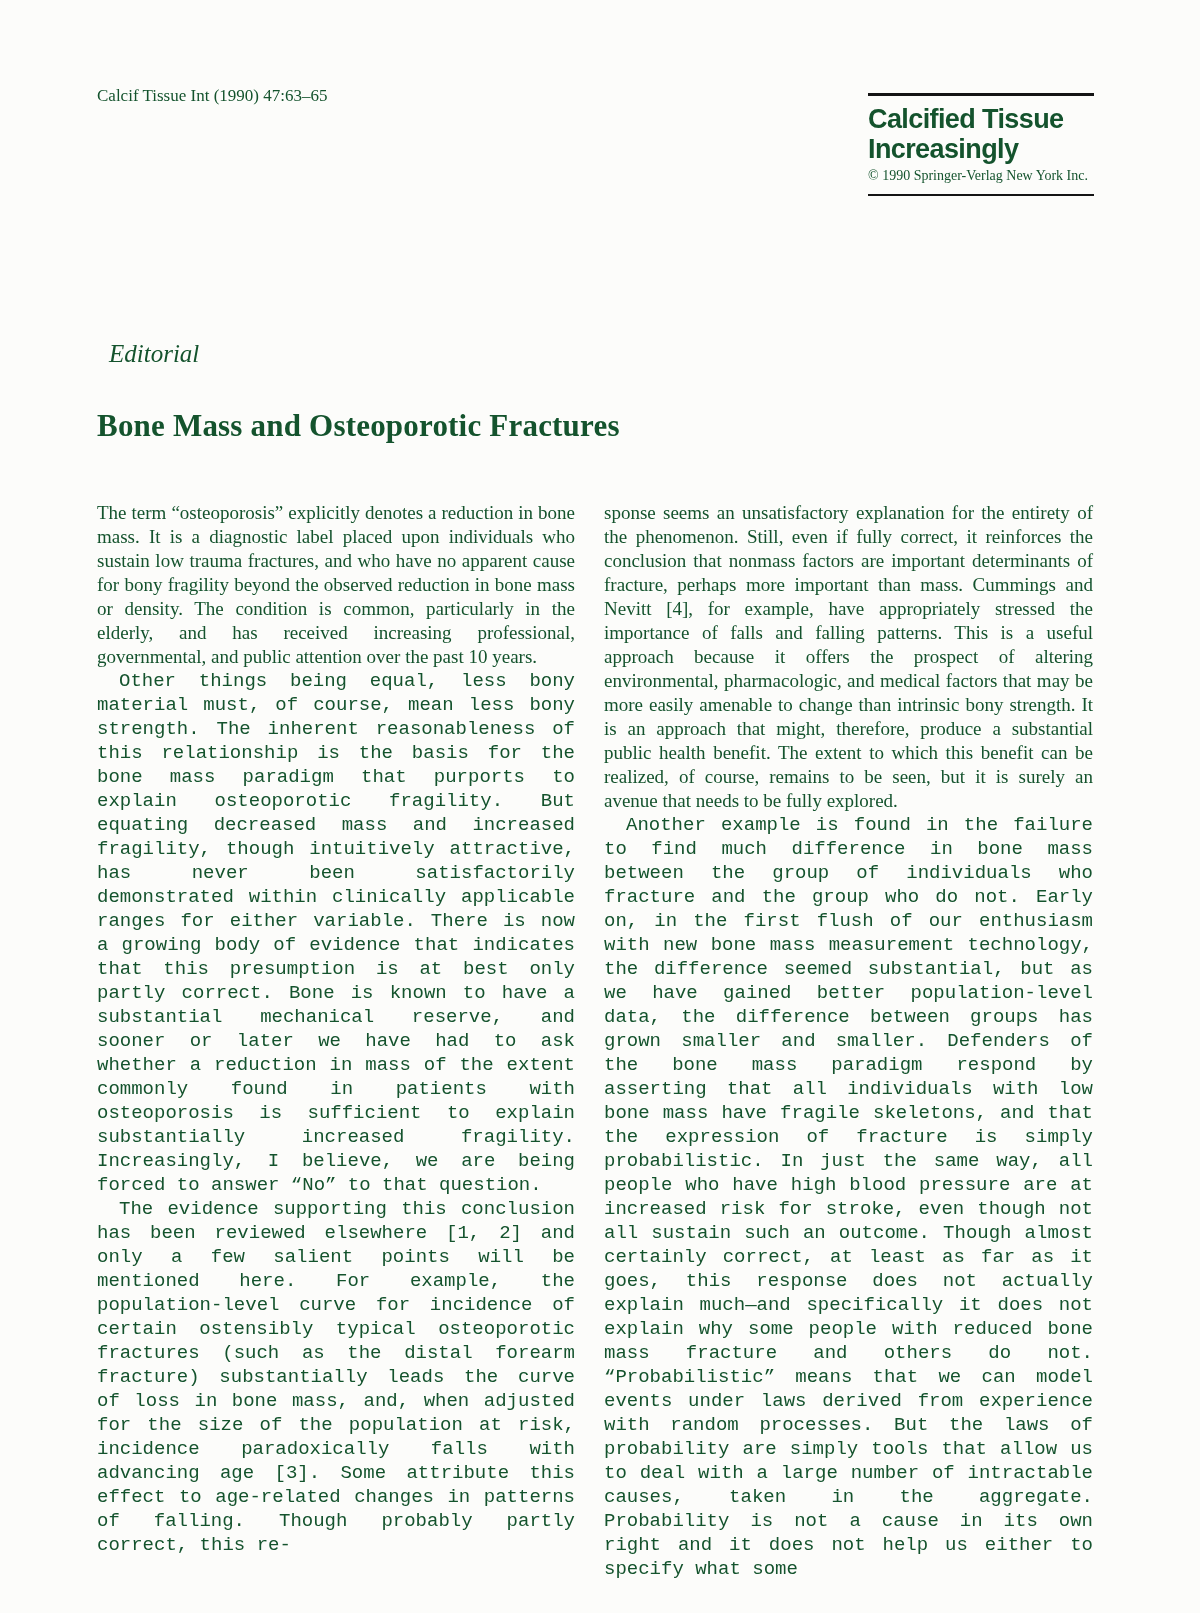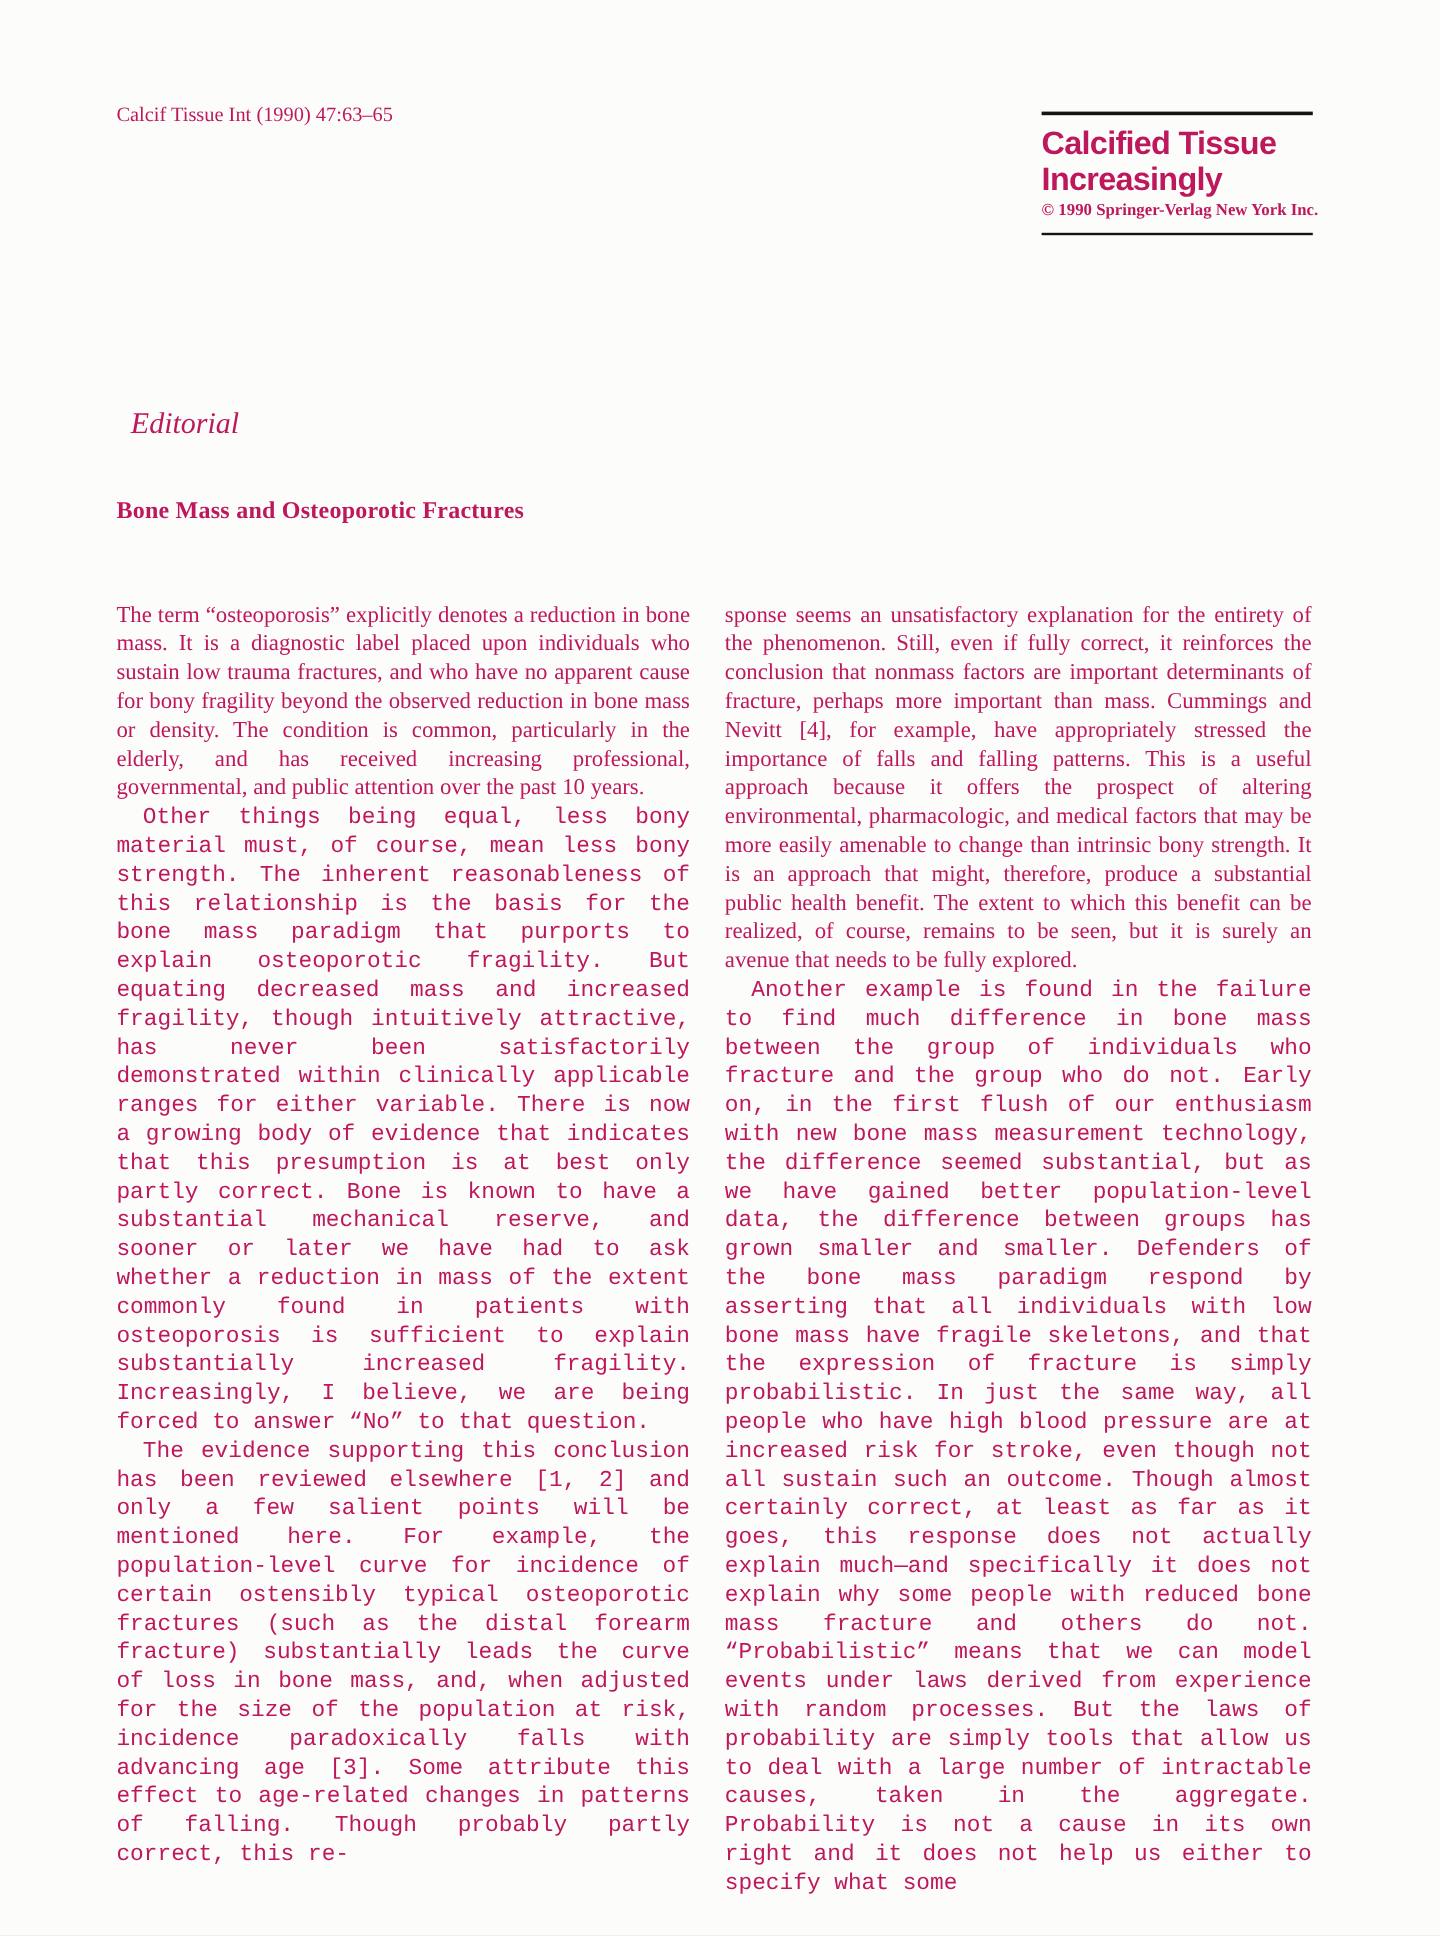--- a/index.html
+++ b/index.html
@@ -2,21 +2,21 @@
 <html lang="en"><head>
 <meta charset="utf-8">
 <style>
   html, body { margin: 0; padding: 0; background: #e8e8e8; }
   .page {
     position: relative;
     width: 1200px;
     height: 1613px;
     margin: 0 auto;
     background: #fcfcfa;
-    color: #be185d;
+    color: #14532d;
     overflow: hidden;
   }
 
   
   .citation {
     position: absolute;
     left: 97px;
     top: 86px;
     font-family: "Liberation Serif", serif;
     font-size: 17px;
@@ -36,41 +36,40 @@
     font-size: 27px;
     line-height: 30px;
     letter-spacing: -0.6px;
   }
   .masthead-copyright {
     font-family: "Liberation Serif", serif;
     font-size: 14px;
     line-height: 17px;
     margin-top: 3px;
     white-space: nowrap;
-    font-weight: bold;
   }
   .masthead-rule-bottom { border-top: 2px solid #141414; margin-top: 10px; }
 
   
   .section-label {
     position: absolute;
     left: 109px;
     top: 338px;
     font-family: "Liberation Serif", serif;
     font-style: italic;
     font-size: 25px;
     line-height: 32px;
   }
   .article-title {
     position: absolute;
     left: 97px;
     top: 410px;
     font-family: "Liberation Serif", serif;
     font-weight: 700;
-    font-size: 20px;
+    font-size: 31px;
     line-height: 32px;
     letter-spacing: 0.2px;
   }
 
   
   .columns {
     position: absolute;
     left: 97px;
     top: 501px;
     width: 996px;

